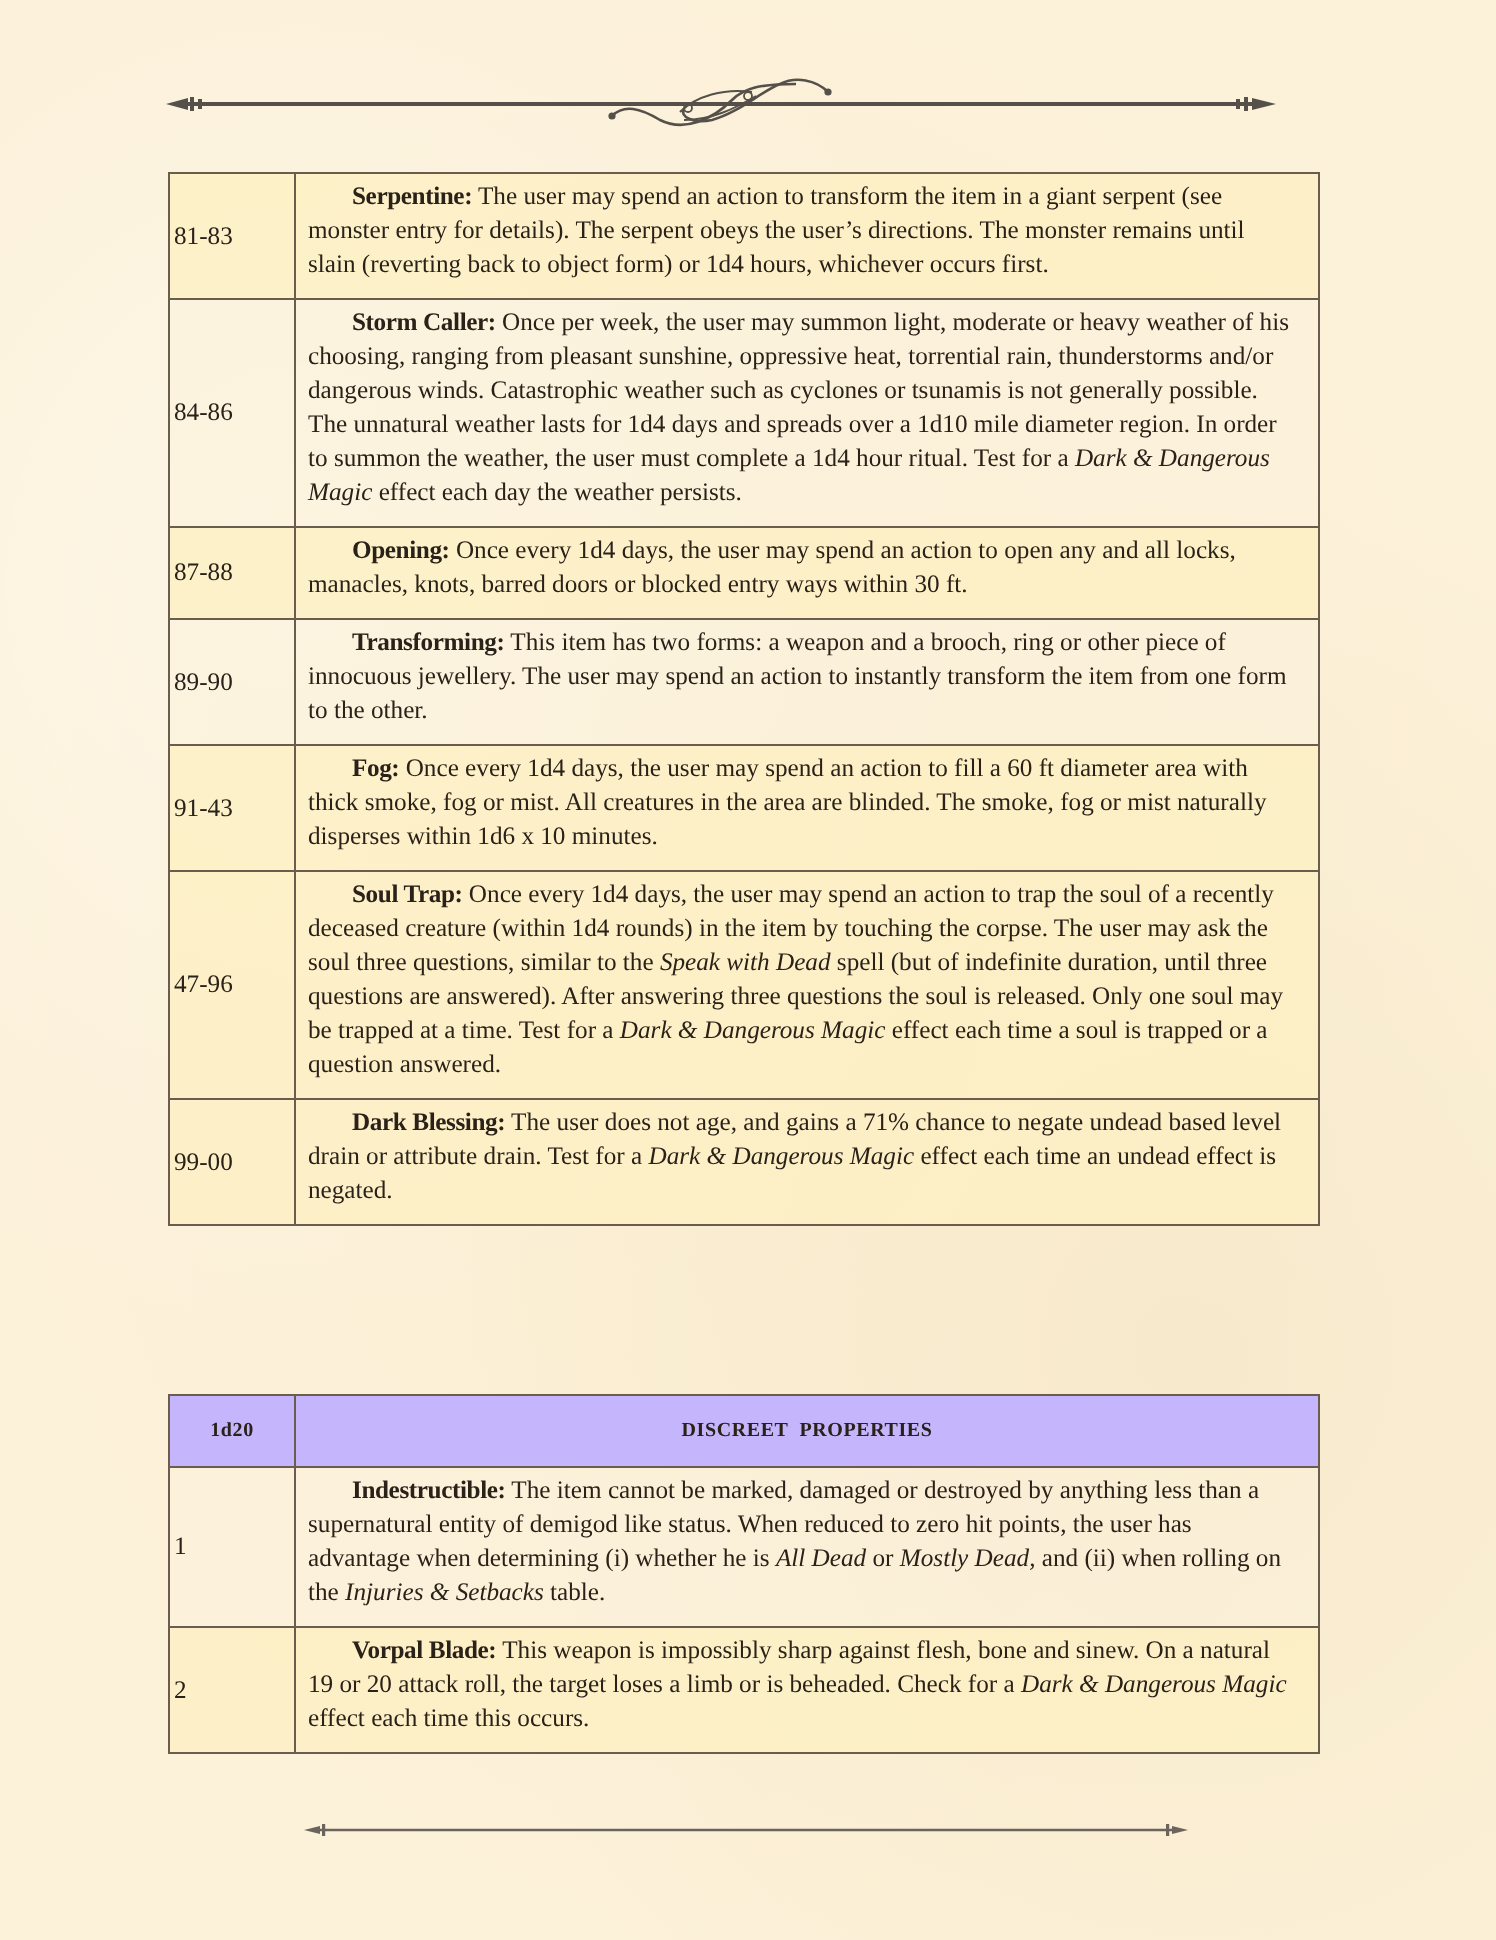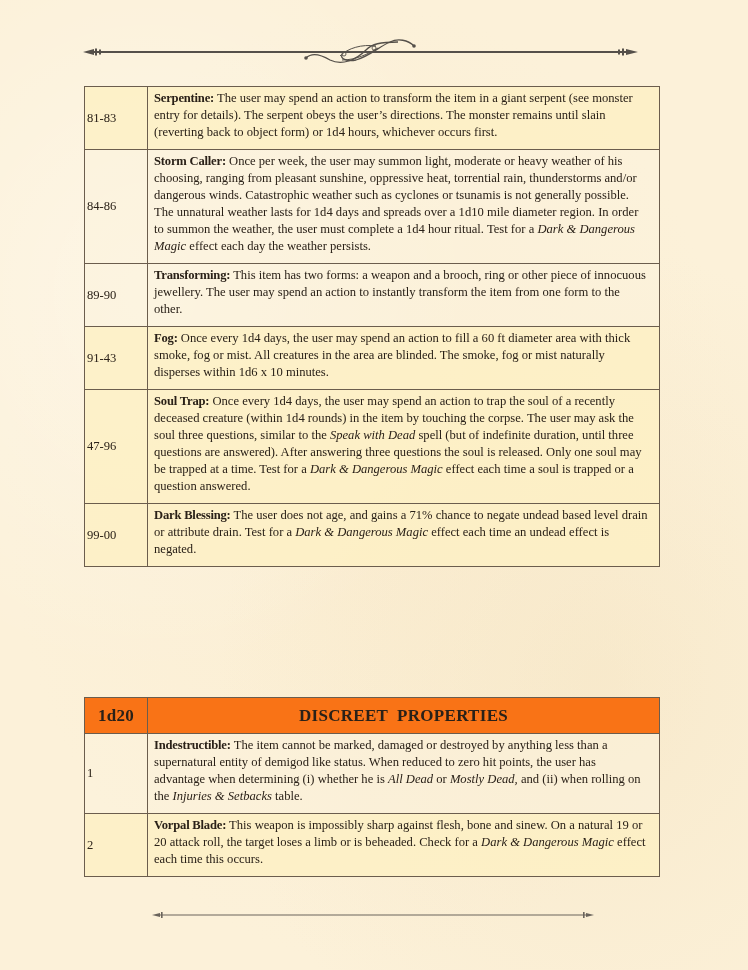--- a/index.html
+++ b/index.html
@@ -26,25 +26,25 @@
     vertical-align: middle;
   }
   table.props td.roll {
     width: 58px; padding: 0 2px;
   }
   table.props td.desc {
     padding: 3px 10px 8px 6px; vertical-align: top;
   }
   table.props tr.shade td { background: rgba(253, 240, 196, 0.85); }
   table.props tr.plain td { background: rgba(252, 243, 220, 0.55); }
-  table.props .name { font-weight: bold; letter-spacing: -0.2px; }
+  table.props .name { font-weight: bold; letter-spacing: -0.2px; margin-left: 22px; }
   table.props em { font-style: italic; }
   table.props tr.head th {
-    background: #f97316; font-weight: bold; height: 35px; padding: 0;
-    font-size: 17px; letter-spacing: 0.3px;
+    background: #c4b5fd; font-weight: bold; height: 35px; padding: 0;
+    font-size: 10px; letter-spacing: 0.3px;
   }
   table.props tr.head th.roll { width: 58px; }
   #table1 { top: 86px; }
   #table2 { top: 697px; }
 </style>
 </head>
 <body>
 
 <svg class="ornament-top" viewBox="0 0 748 44">
   <line x1="92" y1="22" x2="632" y2="22" stroke="#55504a" stroke-width="2"></line>
@@ -68,20 +68,26 @@
     <tr class="shade">
       <td class="roll">81-83</td>
       <td class="desc" style="height:46px">
         <span class="name">Serpentine:</span><span> The user may spend an action to transform the item in a giant serpent (see monster entry for details). The serpent obeys the user’s directions. The monster remains until slain (reverting back to object form) or 1d4 hours, whichever occurs first.</span>
       </td>
     </tr>
     <tr class="plain">
       <td class="roll">84-86</td>
       <td class="desc" style="height:100px">
         <span class="name">Storm Caller:</span><span> Once per week, the user may summon light, moderate or heavy weather of his choosing, ranging from pleasant sunshine, oppressive heat, torrential rain, thunderstorms and/or dangerous winds. Catastrophic weather such as cyclones or tsunamis is not generally possible. The unnatural weather lasts for 1d4 days and spreads over a 1d10 mile diameter region. In order to summon the weather, the user must complete a 1d4 hour ritual. Test for a </span><em>Dark &amp; Dangerous Magic</em><span> effect each day the weather persists.</span>
+      </td>
+    </tr>
+    <tr class="shade">
+      <td class="roll">87-88</td>
+      <td class="desc" style="height:31px">
+        <span class="name">Opening:</span><span> Once every 1d4 days, the user may spend an action to open any and all locks, manacles, knots, barred doors or blocked entry ways within 30 ft.</span>
       </td>
     </tr>
     <tr class="plain">
       <td class="roll">89-90</td>
       <td class="desc" style="height:49px">
         <span class="name">Transforming:</span><span> This item has two forms: a weapon and a brooch, ring or other piece of innocuous jewellery. The user may spend an action to instantly transform the item from one form to the other.</span>
       </td>
     </tr>
     <tr class="shade">
       <td class="roll">91-43</td>

